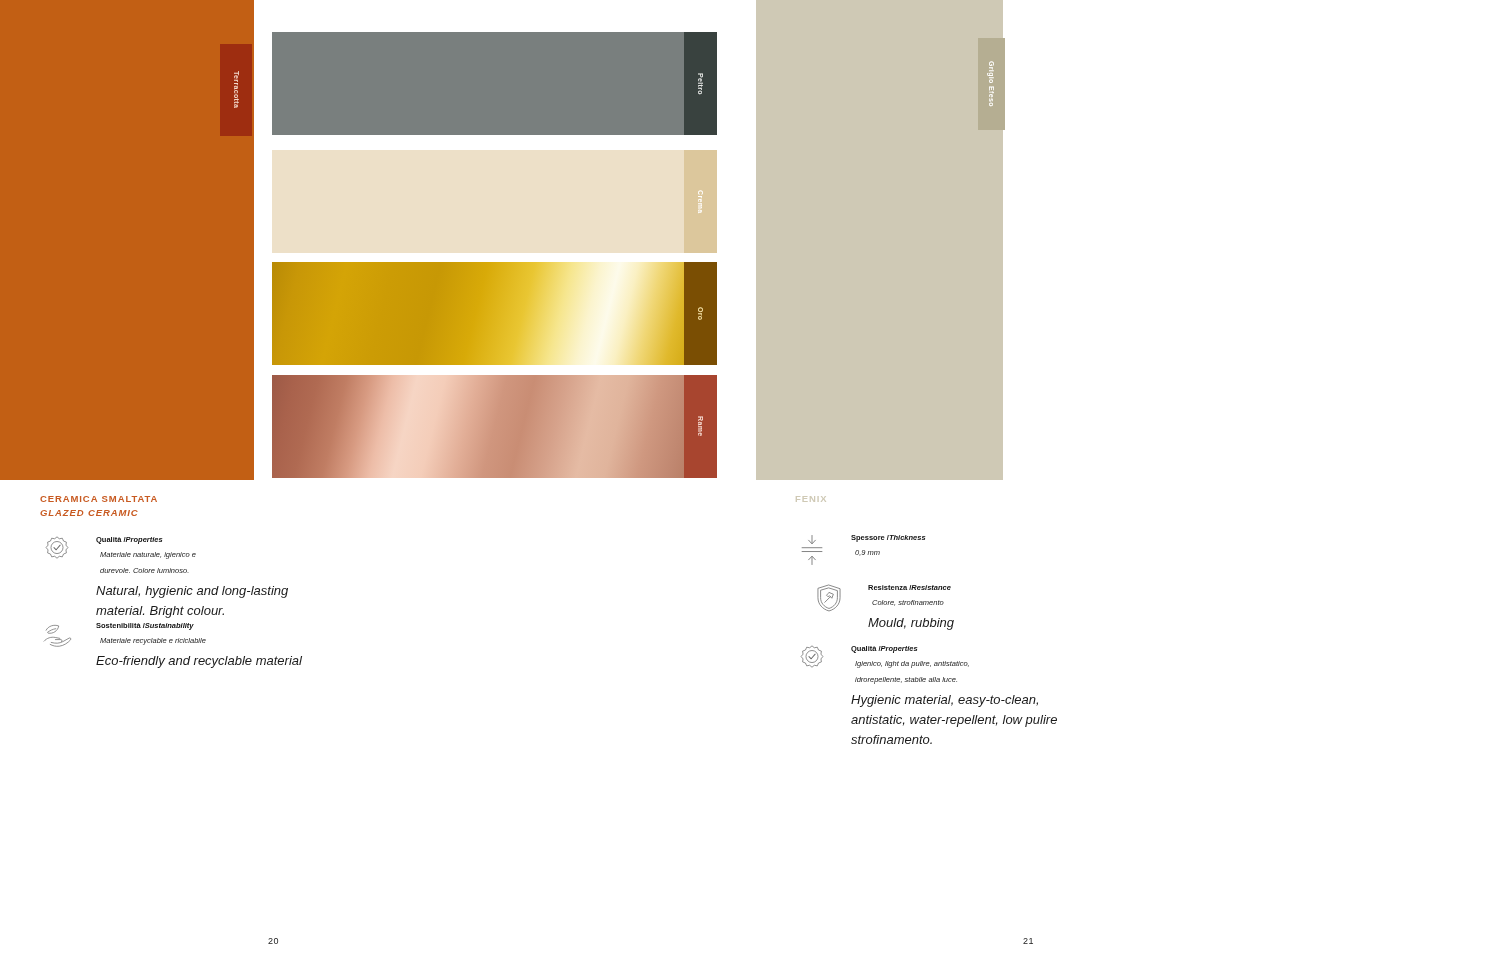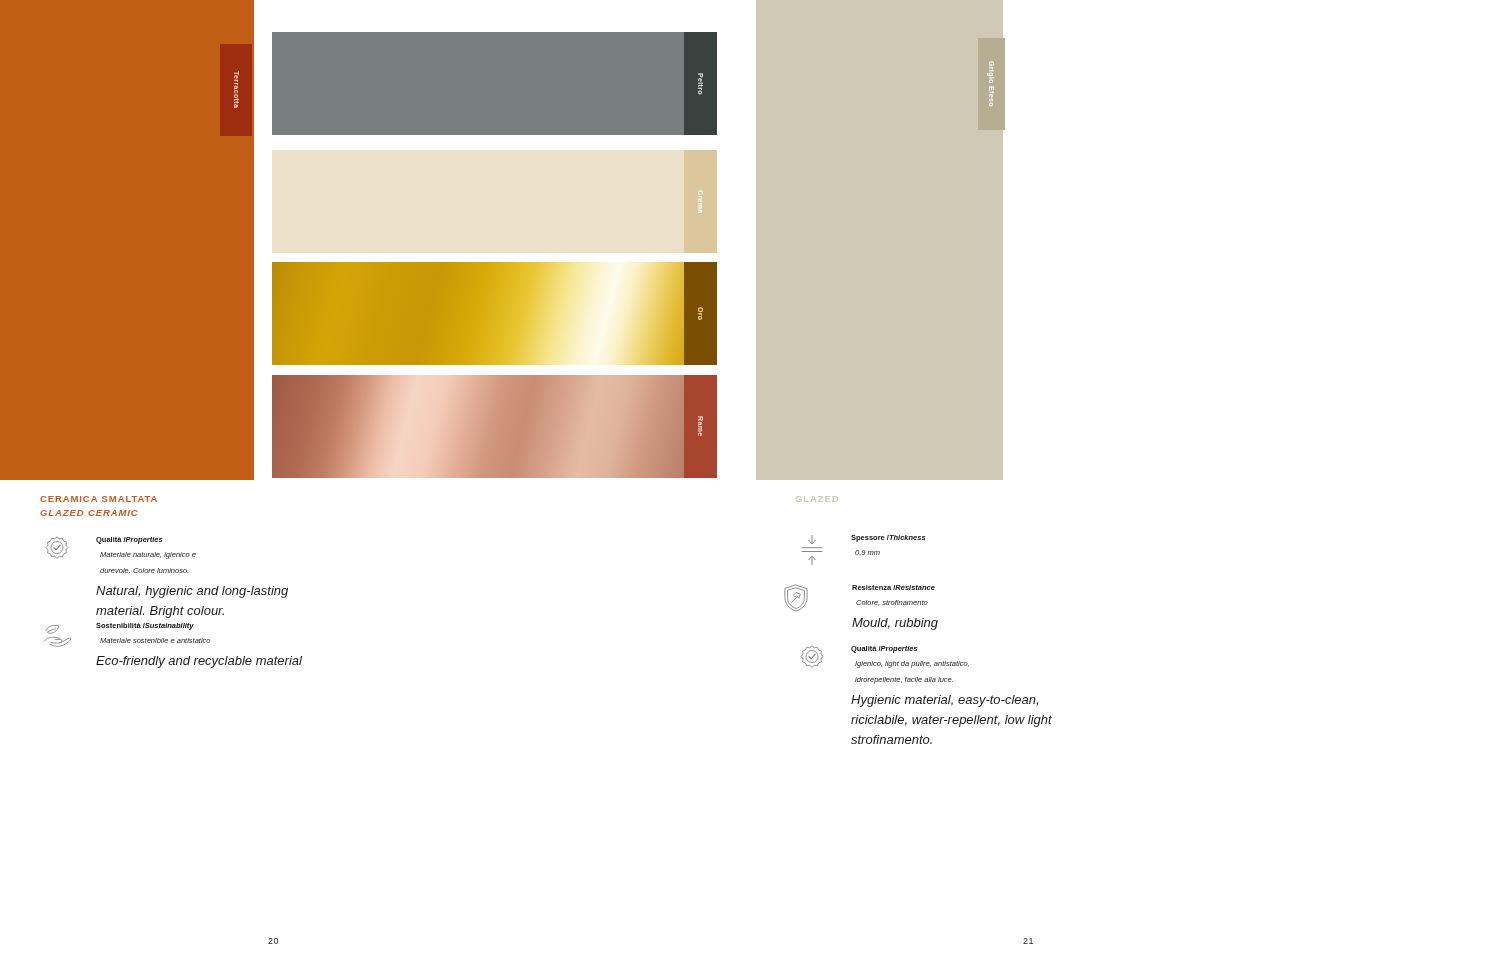--- a/index.html
+++ b/index.html
@@ -155,21 +155,21 @@
     <svg width="30" height="26" viewBox="0 0 44 38" fill="none" stroke="#6e6e6e" stroke-width="1.1" stroke-linecap="round" stroke-linejoin="round">
       <path d="M6 13.5c3-6.4 11.6-8.8 18.6-6.3-1.4 7.2-8.2 11.9-15.3 10.6"></path>
       <path d="M8 16.6c3.2-2.6 7.6-4.6 12.2-5.4"></path>
       <path d="M3 29.5c4.2-4.8 10.4-6.6 16.6-5.4l6.5 1.3"></path>
       <path d="M19.6 27.2h8.1c1.7 0 2.4 2.3.6 3.1"></path>
       <path d="M13.5 31.4c6.4 1.7 12 1.6 17.2-1.3l9.3-5.2c1.6-.9 3.1 1.2 1.9 2.6-4 4.6-10 8.6-16.6 9.4-5.2.6-9.5-.6-13.3-2.6"></path>
     </svg>
           </div>
           <div class="feature-body">
             <p class="feat-title">Sostenibilità /<i>Sustainability</i></p>
-            <p class="feat-it">Materiale sostenibile e antistatico</p>
+            <p class="feat-it">Materiale recyclable e riciclabile</p>
             <p class="feat-en">Eco-friendly and recyclable material</p>
           </div>
         </div>
       </div>
 
     <div class="folio folio-left">20</div>
   </div>
 
   <div class="page page-right">
 
@@ -193,41 +193,41 @@
         </div>
         <div class="swatch" style="left: 272px; top: 262px; width: 442px;">
           <div class="swatch-fill" style="background: rgb(20, 20, 20);"></div>
           <div class="swatch-tab" style="width: 31px; background: rgb(6, 6, 6);">
             <span class="tab-text" style="color: rgb(232, 232, 232);">Nero</span>
           </div>
         </div>
       </div>
 
     <div class="section-head" id="right-section-head" style="left: 39px; top: 492px; color: rgb(207, 201, 181);">
-      <span class="it">GLAZED</span>
+      <span class="it">FENIX</span>
     </div>
 
     <div id="right-features">
         <div class="feature" style="left: 39px; top: 532px;">
           <div class="feature-icon">
     <svg width="26" height="34" viewBox="0 0 34 44" fill="none" stroke="#6e6e6e" stroke-width="1.1" stroke-linecap="round" stroke-linejoin="round">
       <path d="M17 3v10"></path>
               <path d="M12.6 9.2 17 14l4.4-4.8"></path>
       <path d="M4 19h26"></path>
               <path d="M4 24h26"></path>
       <path d="M17 41V31"></path>
               <path d="M12.6 34.8 17 30l4.4 4.8"></path>
     </svg>
           </div>
           <div class="feature-body">
             <p class="feat-title">Spessore /<i>Thickness</i></p>
             <p class="feat-it">0,9 mm</p>
           </div>
         </div>
-        <div class="feature" style="left: 23px; top: 582px; gap: 17px;">
+        <div class="feature" style="left: 56px; top: 582px;">
           <div class="feature-icon">
     <svg width="28" height="30" viewBox="0 0 38 40" fill="none" stroke="#6e6e6e" stroke-width="1.1" stroke-linecap="round" stroke-linejoin="round">
       <path d="M19 2.5 34 7.4v12.1c0 9.1-6.3 15.6-15 18.1C10.3 35.1 4 28.6 4 19.5V7.4Z"></path>
       <path d="M19 6.4 30.4 10v9.5c0 7.3-4.9 12.6-11.4 14.7C12.5 32.1 7.6 26.8 7.6 19.5V10Z"></path>
       <path d="M13.3 25.8 21 18.1"></path>
       <path d="M19.4 12.6l5.5 2.3-2 5.4-3.5-3.5-1.6 1.6-2.2-2.2 1.6-1.6Z"></path>
     </svg>
           </div>
           <div class="feature-body">
             <p class="feat-title">Resistenza /<i>Resistance</i></p>
@@ -239,23 +239,23 @@
           <div class="feature-icon">
     <svg width="28" height="28" viewBox="0 0 40 40" fill="none" stroke="#6e6e6e" stroke-width="1.1">
       <path d="M20 2.6 23.3 5.4 27.6 4.6 29.3 8.6 33.4 10.2 32.8 14.5 35.6 17.9 32.8 21.3 33.4 25.6 29.3 27.2 27.6 31.2 23.3 30.4 20 33.2 16.7 30.4 12.4 31.2 10.7 27.2 6.6 25.6 7.2 21.3 4.4 17.9 7.2 14.5 6.6 10.2 10.7 8.6 12.4 4.6 16.7 5.4Z" stroke-linejoin="round"></path>
       <circle cx="20" cy="17.9" r="8.6"></circle>
       <path d="M15.7 17.9 18.8 21.1 24.5 14.6" stroke-width="1.5" stroke-linecap="round" stroke-linejoin="round"></path>
     </svg>
           </div>
           <div class="feature-body">
             <p class="feat-title">Qualità /<i>Properties</i></p>
             <p class="feat-it">Igienico, light da pulire, antistatico,</p>
-            <p class="feat-it">idrorepellente, facile alla luce.</p>
+            <p class="feat-it">idrorepellente, stabile alla luce.</p>
             <p class="feat-en">Hygienic material, easy-to-clean,</p>
-            <p class="feat-en">riciclabile, water-repellent, low light</p>
+            <p class="feat-en">antistatic, water-repellent, low pulire</p>
             <p class="feat-en">strofinamento.</p>
           </div>
         </div>
       </div>
 
     <div class="folio" style="left:267px;bottom:22px;text-align:center;">21</div>
   </div>
 
 </div>
 

